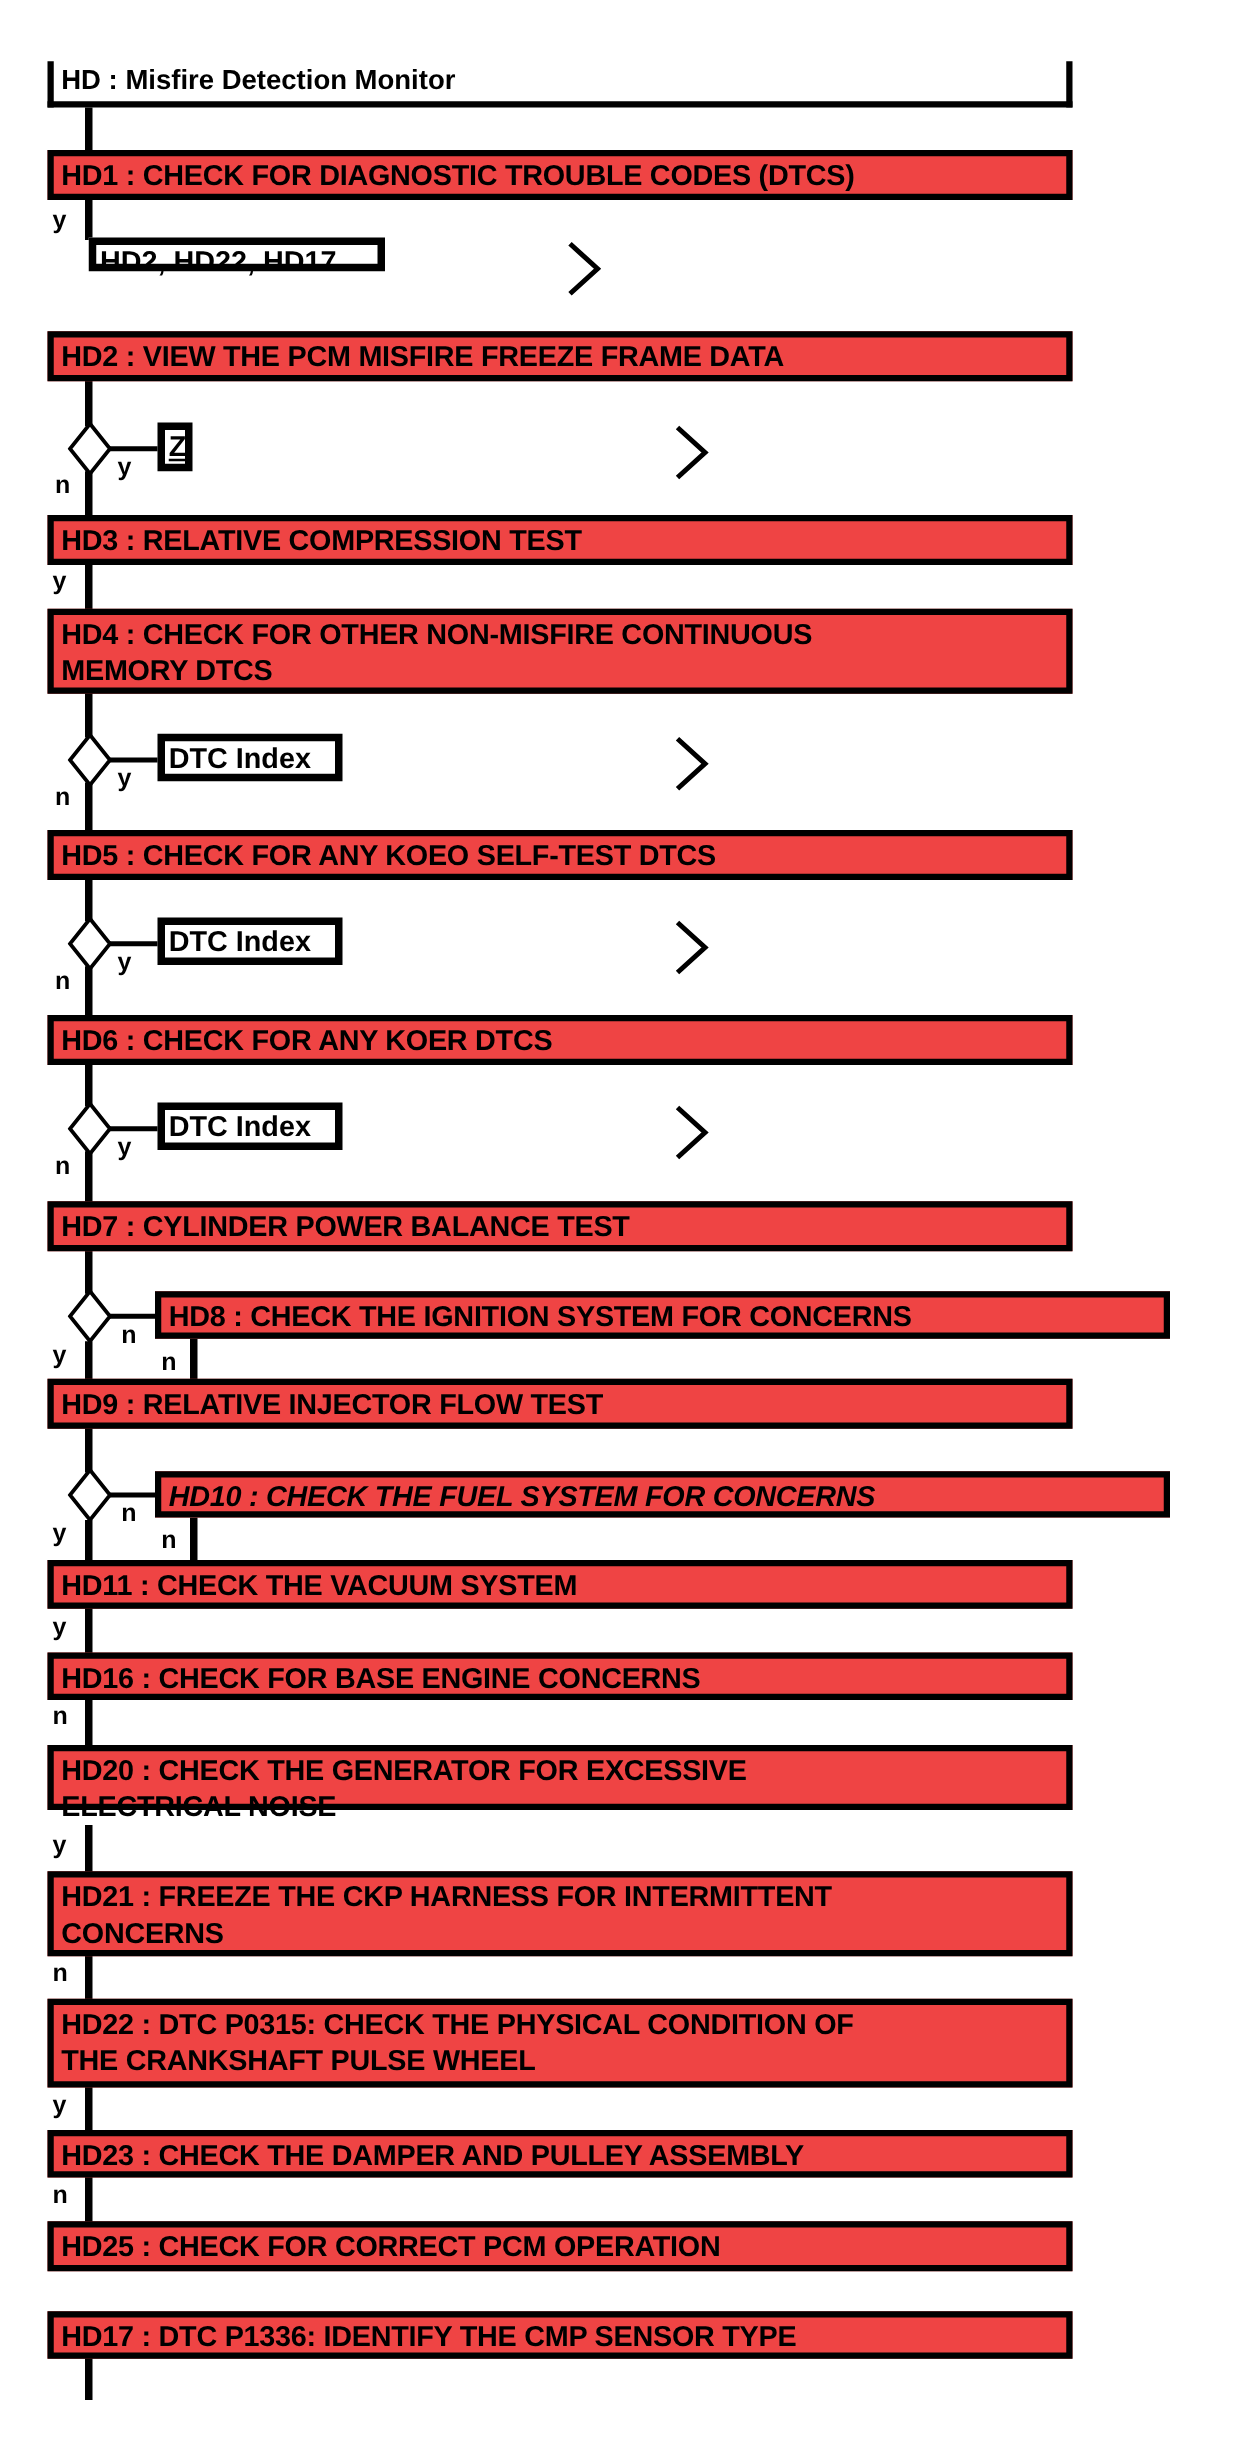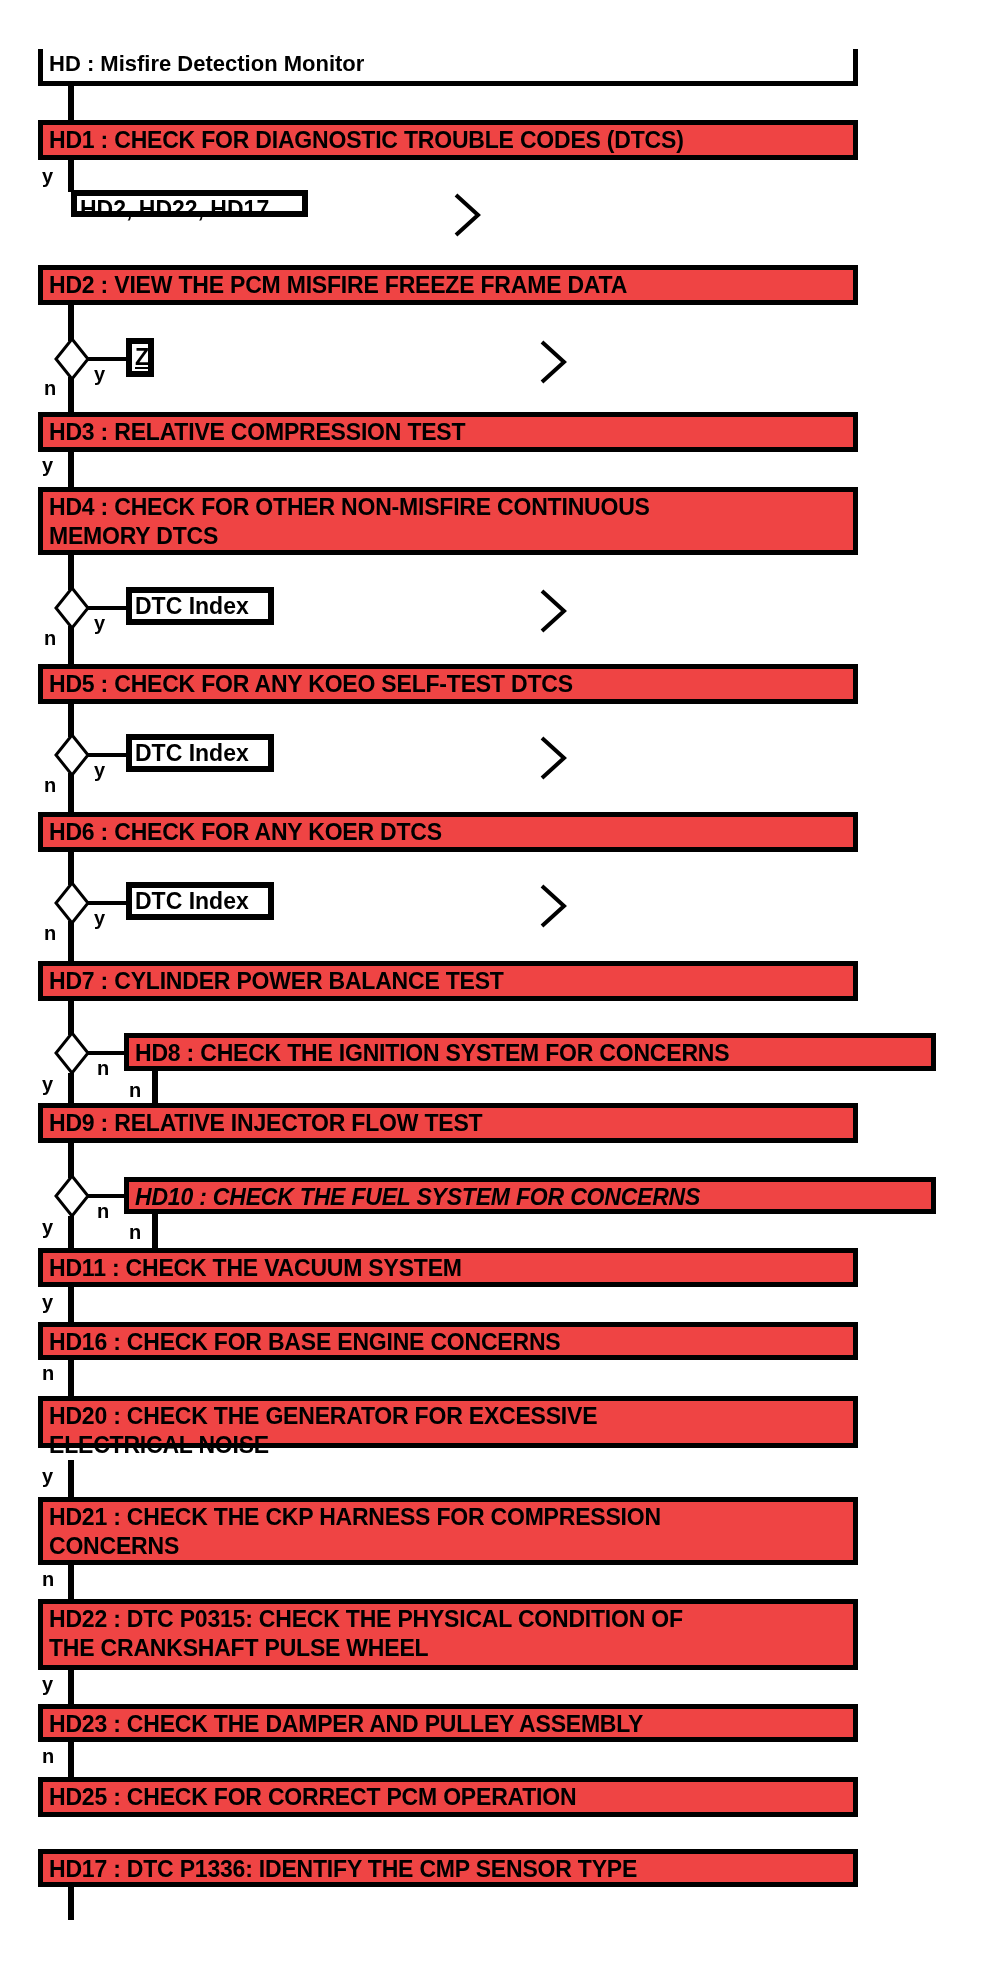--- a/index.html
+++ b/index.html
@@ -131,21 +131,21 @@
   <div class="box" style="top:664px; height:40px;">HD5 : CHECK FOR ANY KOEO SELF-TEST DTCS</div>
   <div class="box" style="top:812px; height:40px;">HD6 : CHECK FOR ANY KOER DTCS</div>
   <div class="box" style="top:961px; height:40px;">HD7 : CYLINDER POWER BALANCE TEST</div>
   <div class="box wide" style="top:1033px; height:38px;">HD8 : CHECK THE IGNITION SYSTEM FOR CONCERNS</div>
   <div class="box" style="top:1103px; height:40px;">HD9 : RELATIVE INJECTOR FLOW TEST</div>
   <div class="box wide" style="top:1177px; height:37px;font-style:italic;">HD10 : CHECK THE FUEL SYSTEM FOR CONCERNS</div>
   <div class="box" style="top:1248px; height:39px;">HD11 : CHECK THE VACUUM SYSTEM</div>
   <div class="box" style="top:1322px; height:38px;">HD16 : CHECK FOR BASE ENGINE CONCERNS</div>
   <div class="box" style="top:1396px; height:52px;">HD20 : CHECK THE GENERATOR FOR EXCESSIVE
 ELECTRICAL NOISE</div>
-  <div class="box" style="top:1497px; height:68px;">HD21 : CHECK THE CKP HARNESS FOR COMPRESSION
+  <div class="box" style="top:1497px; height:68px;">HD21 : FREEZE THE CKP HARNESS FOR INTERMITTENT
 CONCERNS</div>
   <div class="box" style="top:1599px; height:71px;">HD22 : DTC P0315: CHECK THE PHYSICAL CONDITION OF
 THE CRANKSHAFT PULSE WHEEL</div>
   <div class="box" style="top:1704px; height:38px;">HD23 : CHECK THE DAMPER AND PULLEY ASSEMBLY</div>
   <div class="box" style="top:1777px; height:40px;">HD25 : CHECK FOR CORRECT PCM OPERATION</div>
   <div class="box" style="top:1849px; height:38px;">HD17 : DTC P1336: IDENTIFY THE CMP SENSOR TYPE</div>
 
   <div class="mini" style="left:40px; top:190px; width:237px; height:27px;margin-left:31px;">HD2, HD22, HD17</div>
   <div class="mini underl" style="left:126px; top:338px; width:28px; height:39px; text-align:center;">Z</div>
   <div class="mini" style="left:126px; top:587px; width:148px; height:38px;">DTC Index</div>

